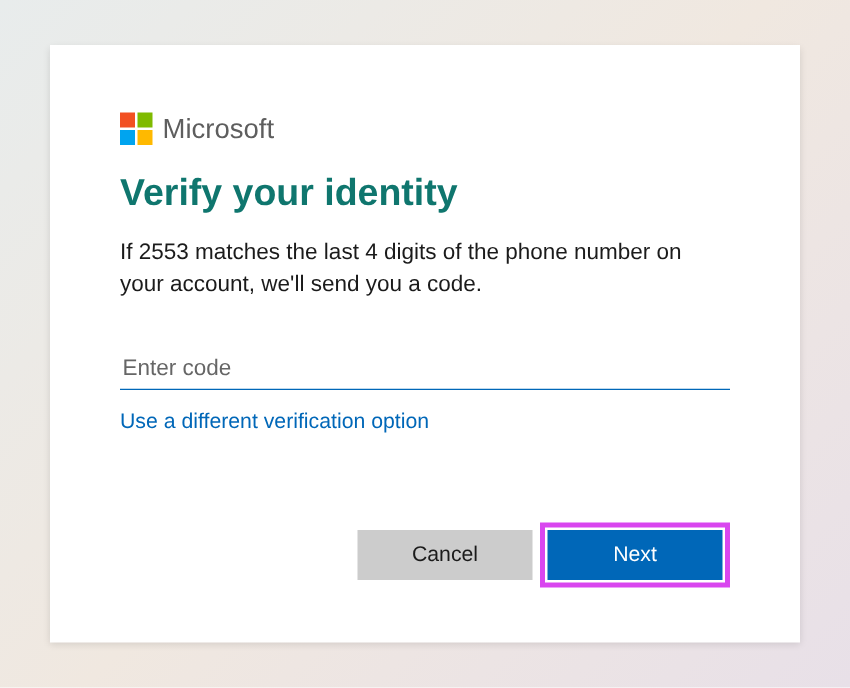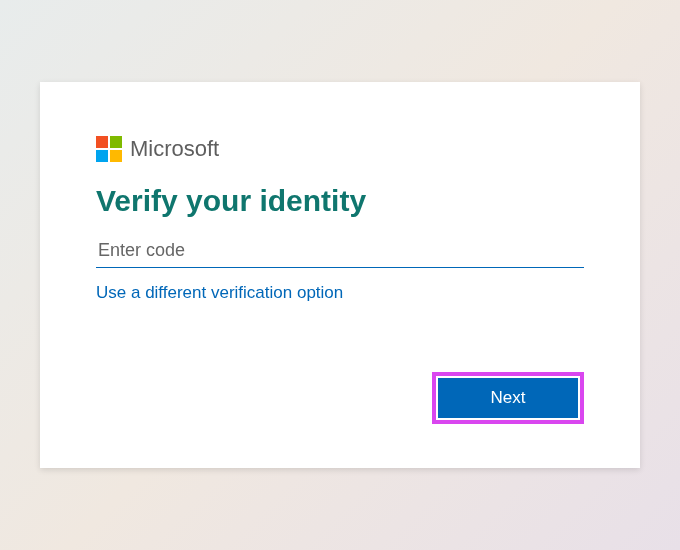--- a/index.html
+++ b/index.html
@@ -12,21 +12,21 @@
       height: 550px;
       background: linear-gradient(135deg, #e8ecec 0%, #f0e8e0 50%, #e8e0e8 100%);
       font-family: "Segoe UI", Tahoma, Geneva, sans-serif;
       display: flex;
       align-items: center;
       justify-content: center;
     }
     .card {
       background: #ffffff;
       width: 600px;
-      height: 386px;
+      height: 478px;
       padding: 54px 56px 44px 56px;
       box-shadow: 0 2px 6px rgba(0,0,0,0.12);
       position: relative;
     }
     .logo-row {
       display: flex;
       align-items: center;
       gap: 8px;
       margin-bottom: 22px;
     }
@@ -121,24 +121,26 @@
       <div></div>
         <div></div>
         <div></div>
         <div></div>
     </div>
     <span class="brand-text">Microsoft</span>
   </div>
 
   <h1 class="heading">Verify your identity</h1>
 
+  <p class="body-text">If 2553 matches the last 4 digits of the phone number on your account, we'll send you a code.</p>
 
   <input type="text" class="code-input" placeholder="Enter code" style="">
 
   <a class="alt-link">Use a different verification option</a>
 
   <div class="button-row">
+    <button class="btn btn-cancel">Cancel</button>
     <span class="highlight-wrap">
       <button class="btn btn-next">Next</button>
     </span>
   </div>
 
 </div>
 
 </body></html>

